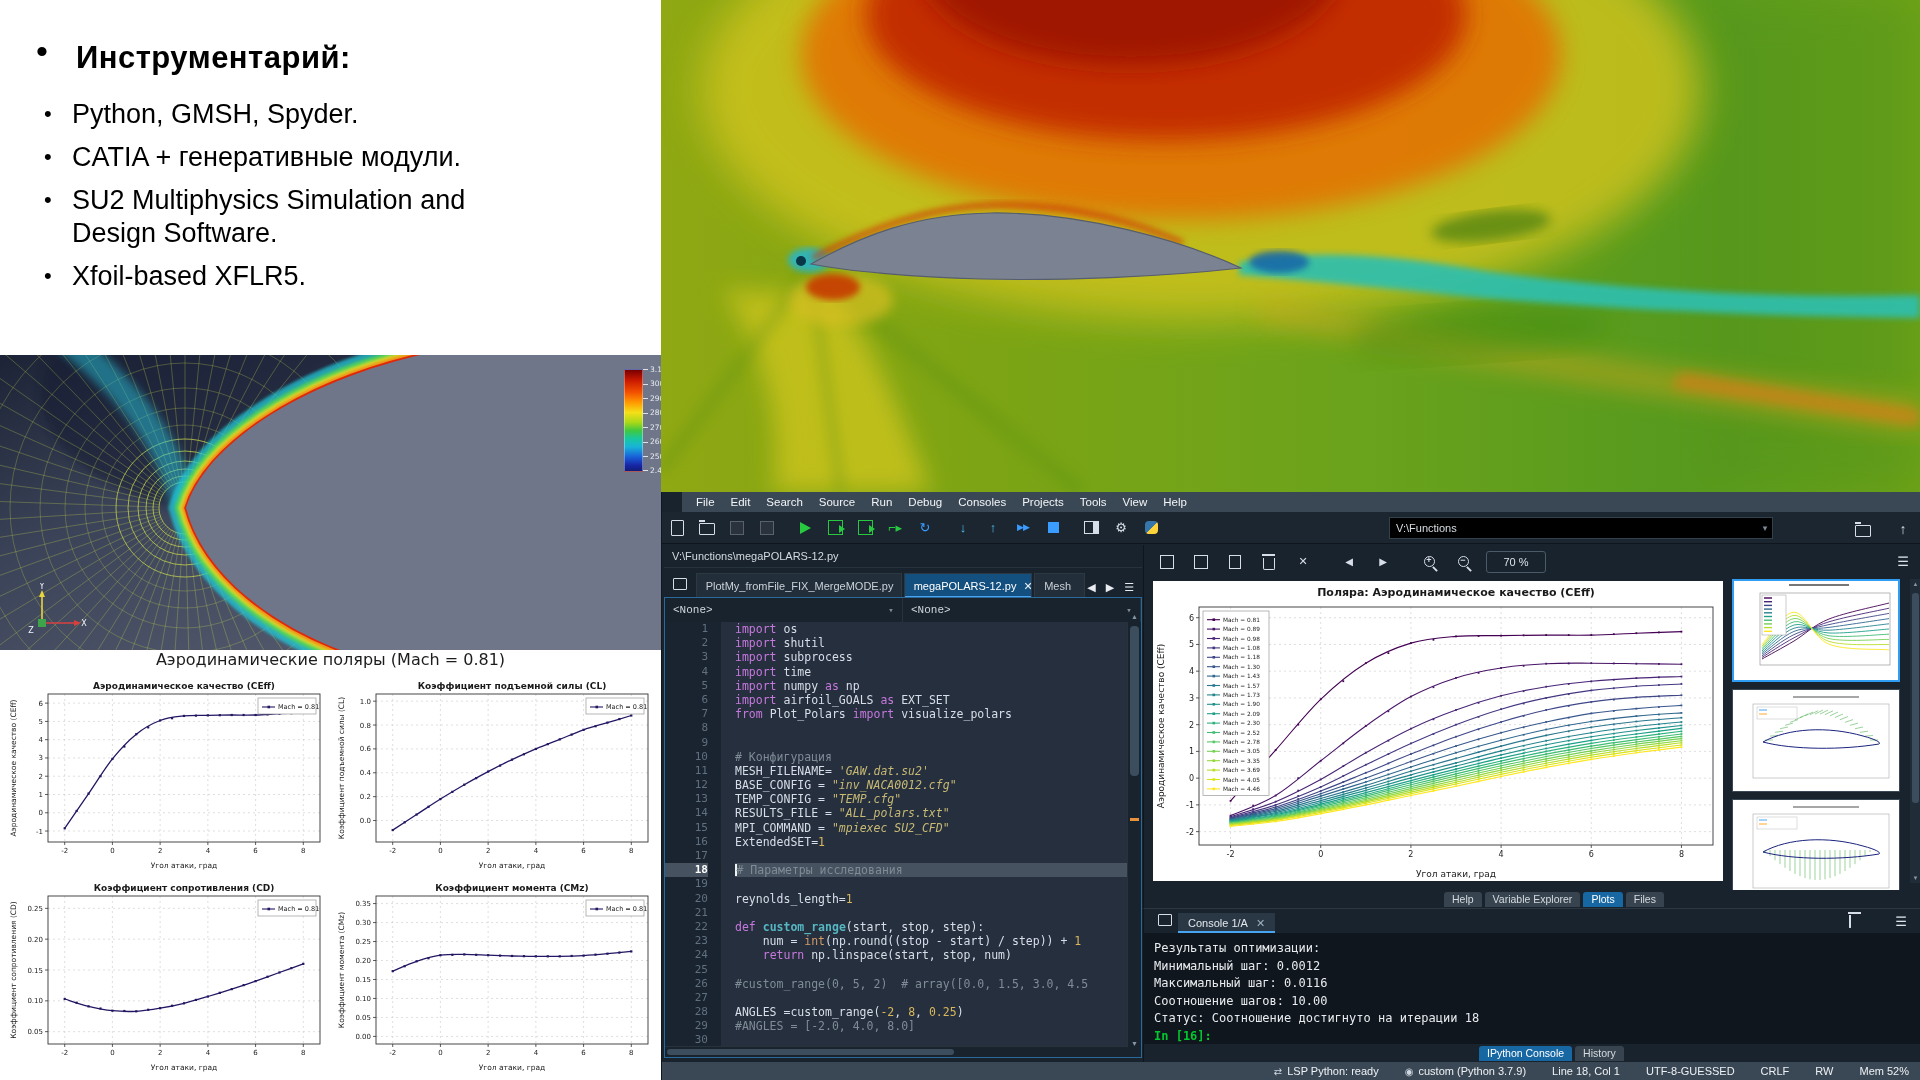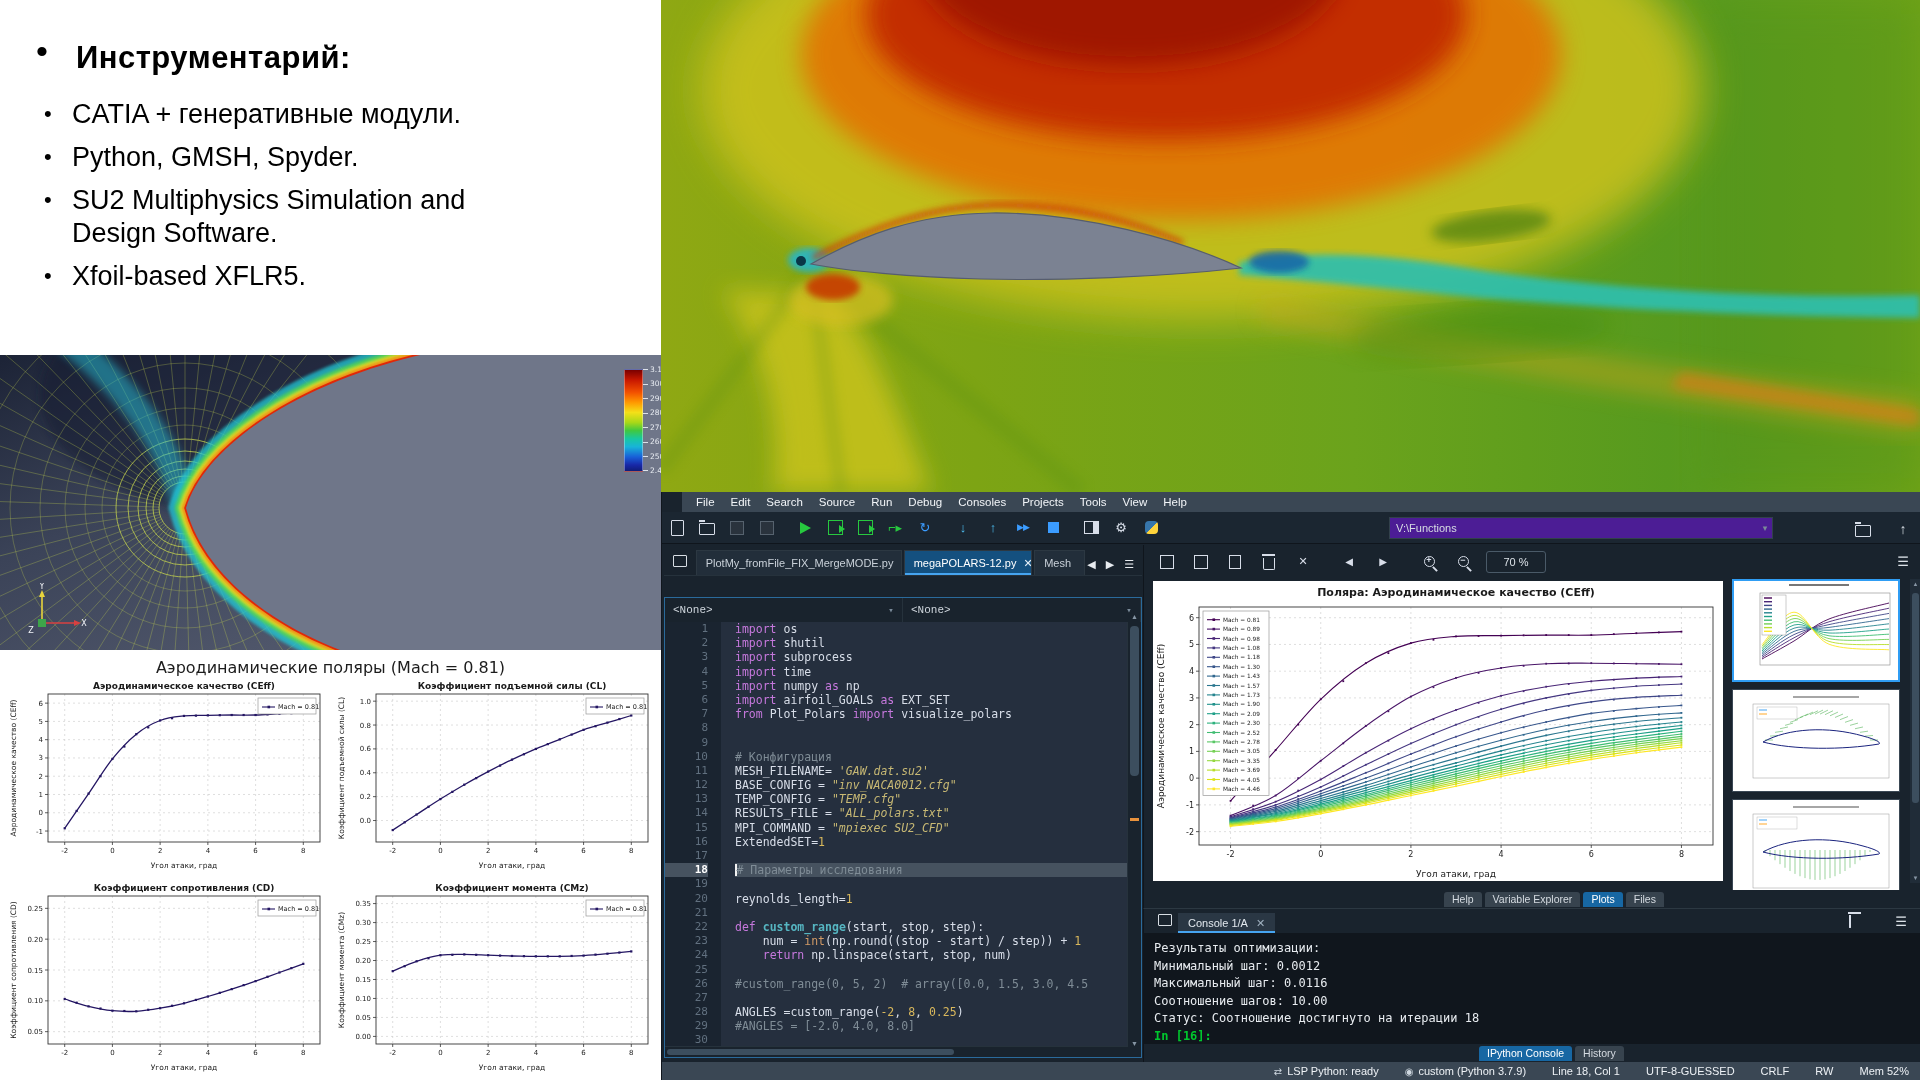--- a/index.html
+++ b/index.html
@@ -23,35 +23,35 @@
     background:linear-gradient(180deg,#7a0000 0%,#c81800 10%,#f25000 22%,#ff9800 32%,#f4e018 42%,
       #a8d818 52%,#40c840 60%,#18c8a0 68%,#18b4d8 76%,#1860d8 86%,#1828a8 94%,#101c78 100%);
     border:1px solid rgba(255,255,255,.35);}
   .cb-tick{position:absolute;font-size:7.5px;color:#e8ecf2;white-space:nowrap;font-family:"DejaVu Sans",sans-serif;}
   .cb-tick::before{content:"";display:inline-block;width:5px;height:1px;background:#dde2ea;vertical-align:middle;margin-right:2px;}
   #triad{position:absolute;left:18px;top:228px;}
   .triad-lbl{font-size:8px;fill:#f2f4f8;font-family:"DejaVu Sans",sans-serif;}
 
   
   #fig-small{position:absolute;left:0;top:650px;width:661px;height:430px;background:#fff;}
-  #fig-suptitle{position:absolute;left:0;top:8px;width:100%;text-align:center;font-size:16px;color:#1c1c1c;
+  #fig-suptitle{position:absolute;left:0;top:0;width:100%;text-align:center;font-size:16px;color:#1c1c1c;
     font-family:"DejaVu Sans",sans-serif;}
   .subplot{position:absolute;}
 
   
   #spyder{position:absolute;left:661px;top:492px;width:1259px;height:588px;background:#19232d;
     color:#d7dde3;font-size:11px;border-left:1px solid #10161d;}
   #menubar{position:absolute;left:0;top:0;width:100%;height:20px;background:#3a4754;display:flex;align-items:center;
     padding-left:6px;box-sizing:border-box;margin-left:20px;}
   .menu-item{padding:0 8px;color:#f2f5f8;font-size:11.5px;cursor:default;}
   #toolbar{position:absolute;left:0;top:20px;width:100%;height:32px;background:#1b2631;display:flex;align-items:center;
     border-bottom:1px solid #0f151c;box-sizing:border-box;}
   .tbtn{width:30px;height:24px;display:flex;align-items:center;justify-content:center;flex:0 0 auto;}
   .tsep{width:8px;}
-  #path-field-wrap{position:absolute;left:727px;top:5px;width:384px;height:22px;background:#4c1d95;
+  #path-field-wrap{position:absolute;left:727px;top:5px;width:384px;height:22px;background:#000000;
     border:1px solid #32414b;display:flex;align-items:center;box-sizing:border-box;}
   #path-field{flex:1;background:transparent;border:none;outline:none;color:#d7dde3;font-size:11px;
     padding:0 6px;font-family:"Liberation Sans",sans-serif;}
   .combo-arrow{width:14px;color:#7a8a99;font-size:9px;text-align:center;}
   #path-folder{position:absolute;left:1186px;top:5px;}
   #path-up{position:absolute;left:1226px;top:5px;color:#d7dde3;font-size:14px;}
 
   
   #editor-pane{position:absolute;left:2px;top:53px;width:478px;height:513px;background:#19232d;box-sizing:border-box;}
   #editor-header{height:22px;line-height:22px;padding-left:8px;color:#d4dae0;font-size:11px;background:#19232d;
@@ -155,22 +155,22 @@
 <body>
 
 <div id="stage">
 
   <section id="slide-text">
     <div id="slide-title-row">
       <span class="big-bullet">•</span>
       <h1 id="slide-title">Инструментарий:</h1>
     </div>
     <ul id="slide-bullets">
+        <li>Python, GMSH, Spyder.</li>
         <li>CATIA + генеративные модули.</li>
-        <li>Python, GMSH, Spyder.</li>
         <li>SU2 Multiphysics Simulation and Design Software.</li>
         <li>Xfoil-based XFLR5.</li>
       </ul>
   </section>
 
   <div id="cfd-large">
     <svg width="1259" height="492" viewBox="0 0 1259 492">
       <defs>
         <filter id="b6">
             <feGaussianBlur stdDeviation="6"></feGaussianBlur>
@@ -703,20 +703,21 @@
         <input id="path-field" readonly="" value="V:\Functions" style="">
         <span class="combo-arrow">▾</span>
       </div>
       <span id="path-folder" class="tbtn">
           <span class="i-folder"></span>
         </span>
       <span id="path-up" class="tbtn">↑</span>
     </div>
 
     <div id="editor-pane">
+      <div id="editor-header">V:\Functions\megaPOLARS-12.py</div>
       <div id="editor-tabs">
         <span class="browse-tabs-btn">
             <span class="sq-ico"></span>
           </span>
         <span class="ed-tab" style="max-width:232px;">
           <span>PlotMy_fromFile_FIX_MergeMODE.py</span>
           <span class="tab-close">✕</span>
         </span>
         <span class="ed-tab active">
           <span>megaPOLARS-12.py</span>

